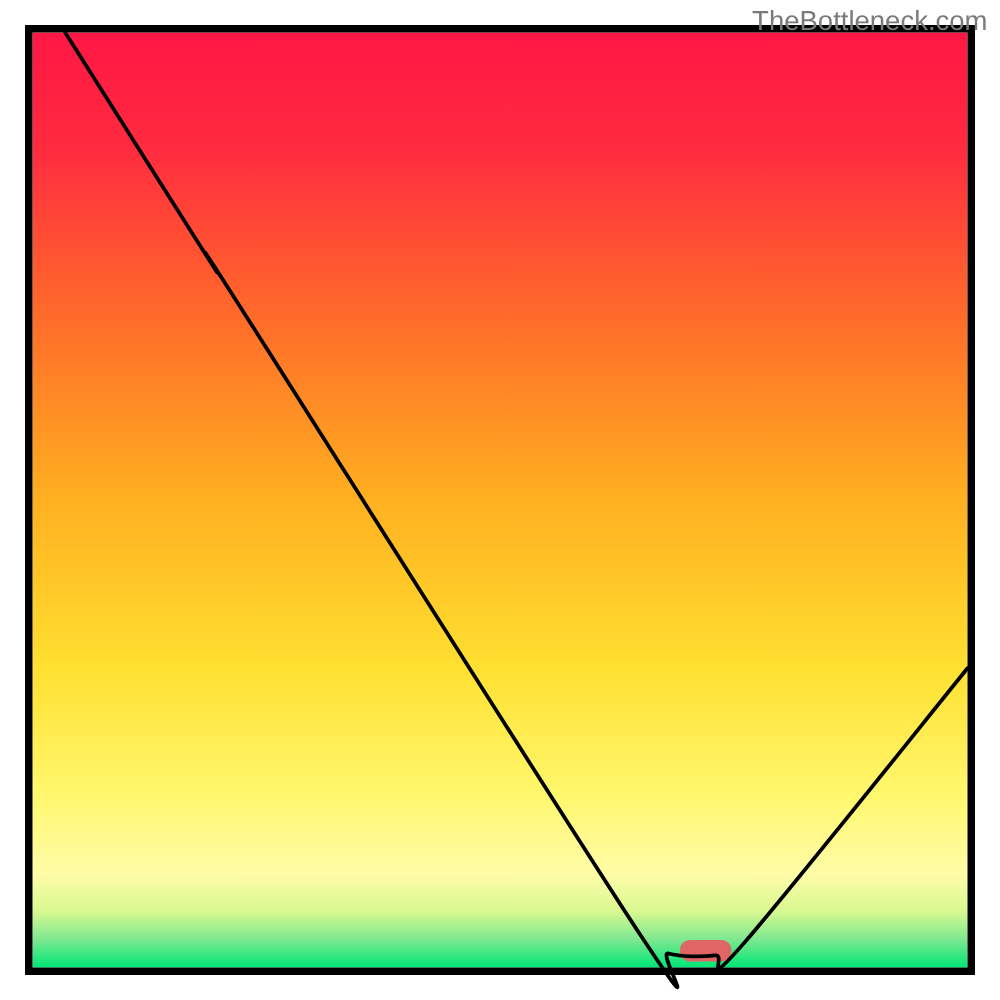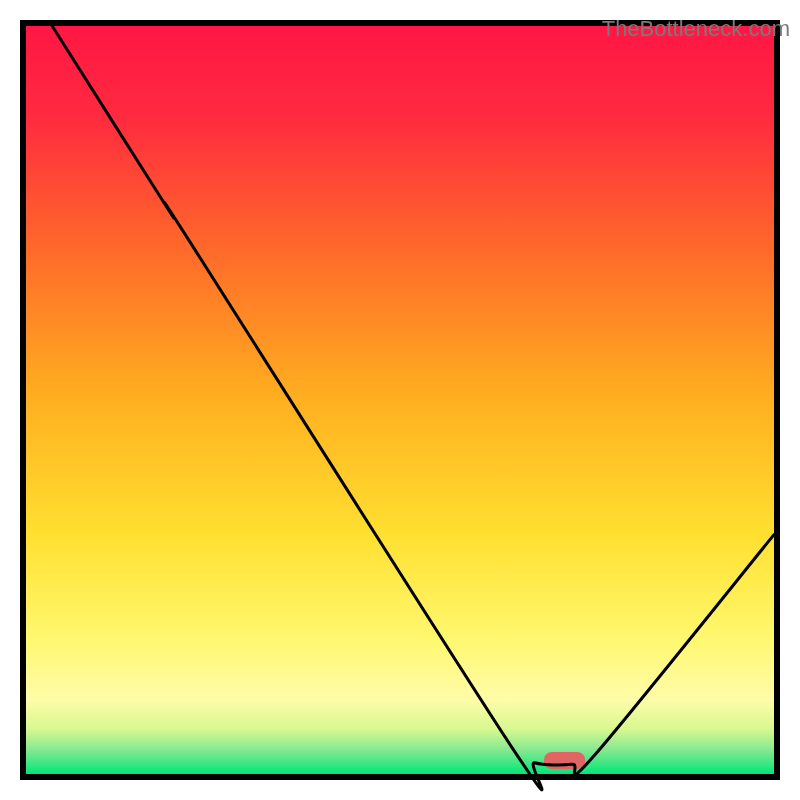--- a/index.html
+++ b/index.html
@@ -8,21 +8,21 @@
     background: #ffffff;
     font-family: Arial, sans-serif;
   }
   .chart-container {
     width: 800px;
     height: 800px;
     position: relative;
   }
   .watermark {
     position: absolute;
-    top: 16px;
+    top: 4px;
     right: 10px;
     font-size: 22px;
     color: #7a7a7a;
     font-weight: 500;
     z-index: 10;
   }
   svg {
     display: block;
   }
 </style>

